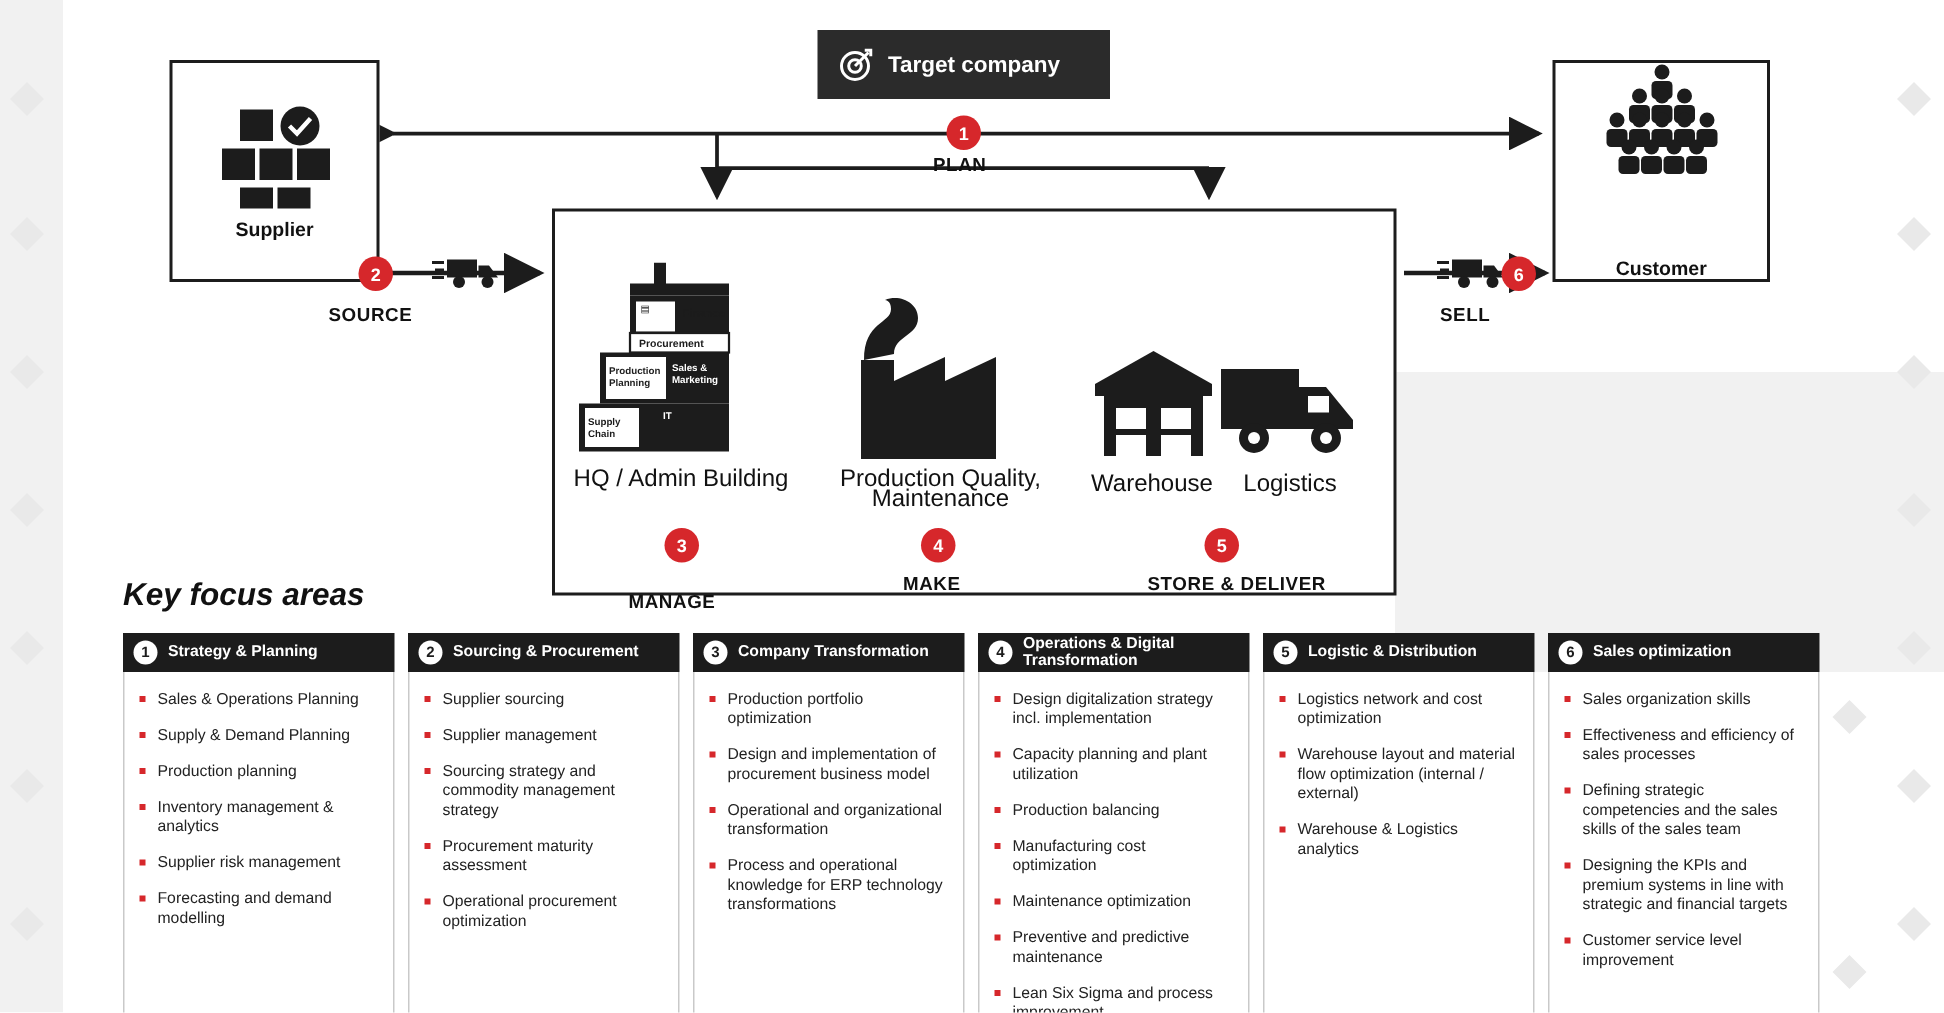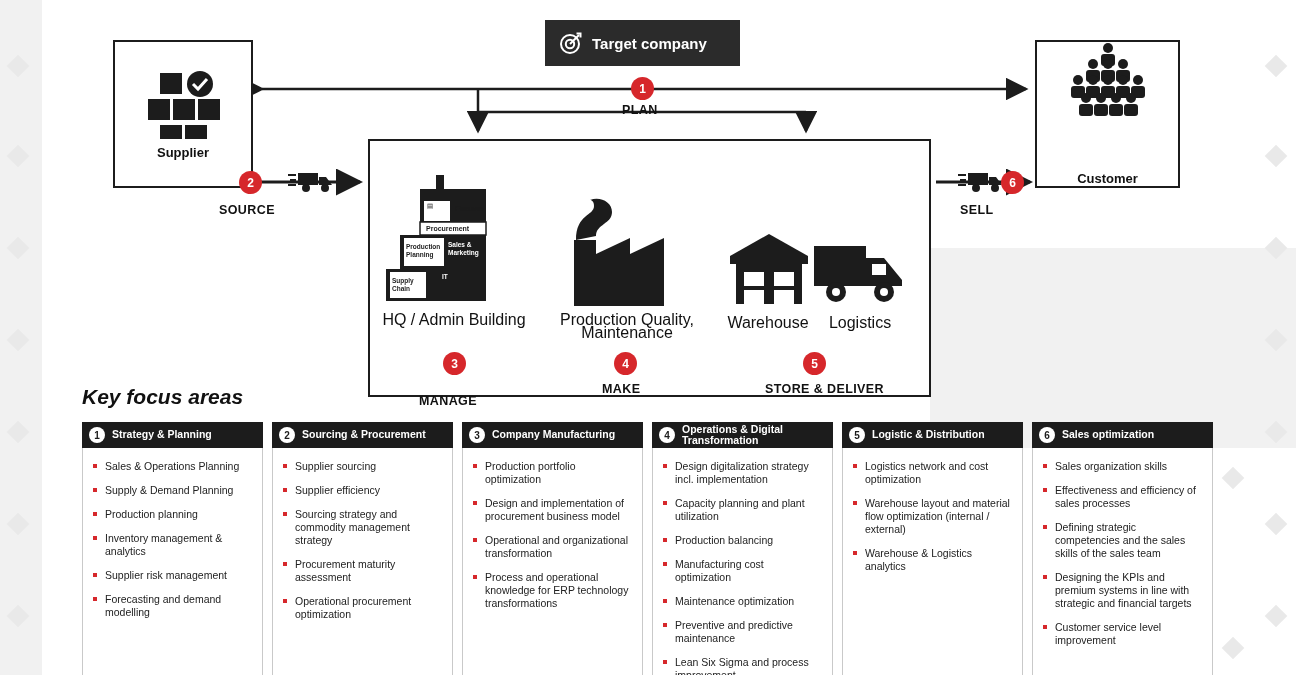--- a/index.html
+++ b/index.html
@@ -377,32 +377,32 @@
   </div>
 
   <div class="card">
     <div class="card-head">
       <div class="card-num">2</div>
       <div class="card-title">Sourcing &amp; Procurement</div>
     </div>
     <div class="card-body">
       <ul>
         <li>Supplier sourcing</li>
-        <li>Supplier efficiency</li>
+        <li>Supplier management</li>
         <li>Sourcing strategy and commodity management strategy</li>
         <li>Procurement maturity assessment</li>
         <li>Operational procurement optimization</li>
       </ul>
     </div>
   </div>
 
   <div class="card">
     <div class="card-head">
       <div class="card-num">3</div>
-      <div class="card-title">Company Manufacturing</div>
+      <div class="card-title">Company Transformation</div>
     </div>
     <div class="card-body">
       <ul>
         <li>Production portfolio optimization</li>
         <li>Design and implementation of procurement business model</li>
         <li>Operational and organizational transformation</li>
         <li>Process and operational knowledge for ERP technology transformations</li>
       </ul>
     </div>
   </div>

